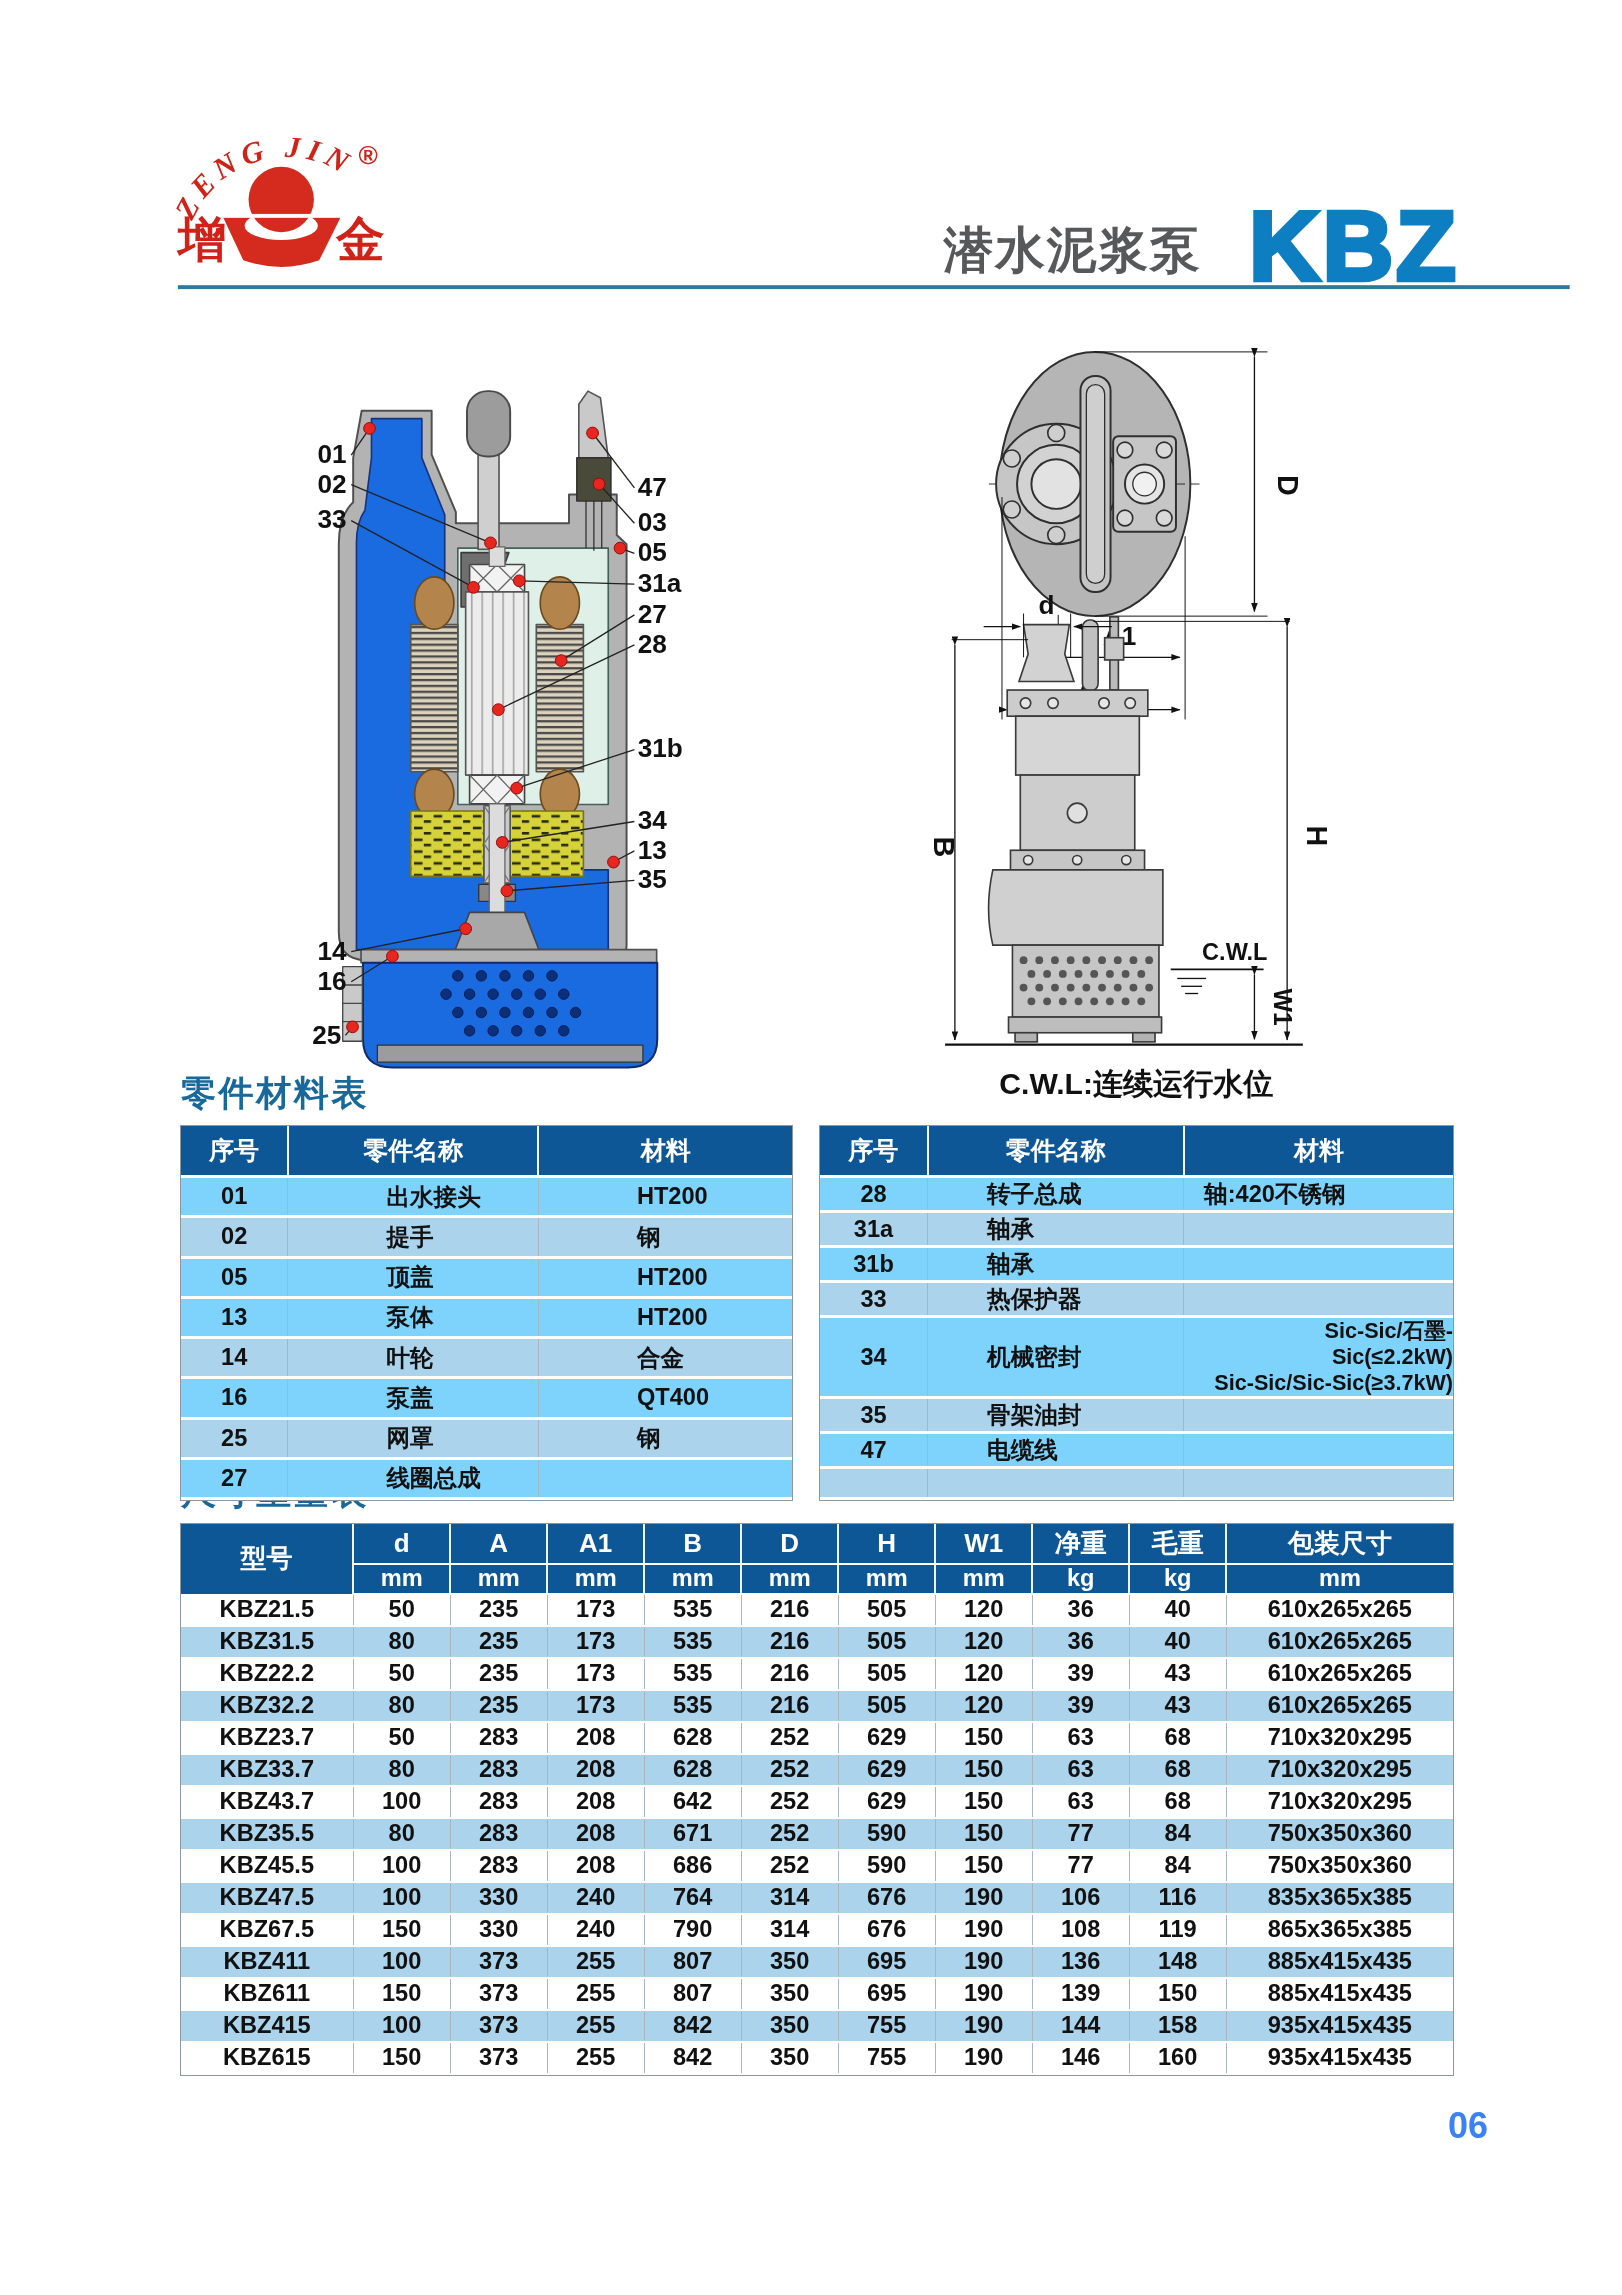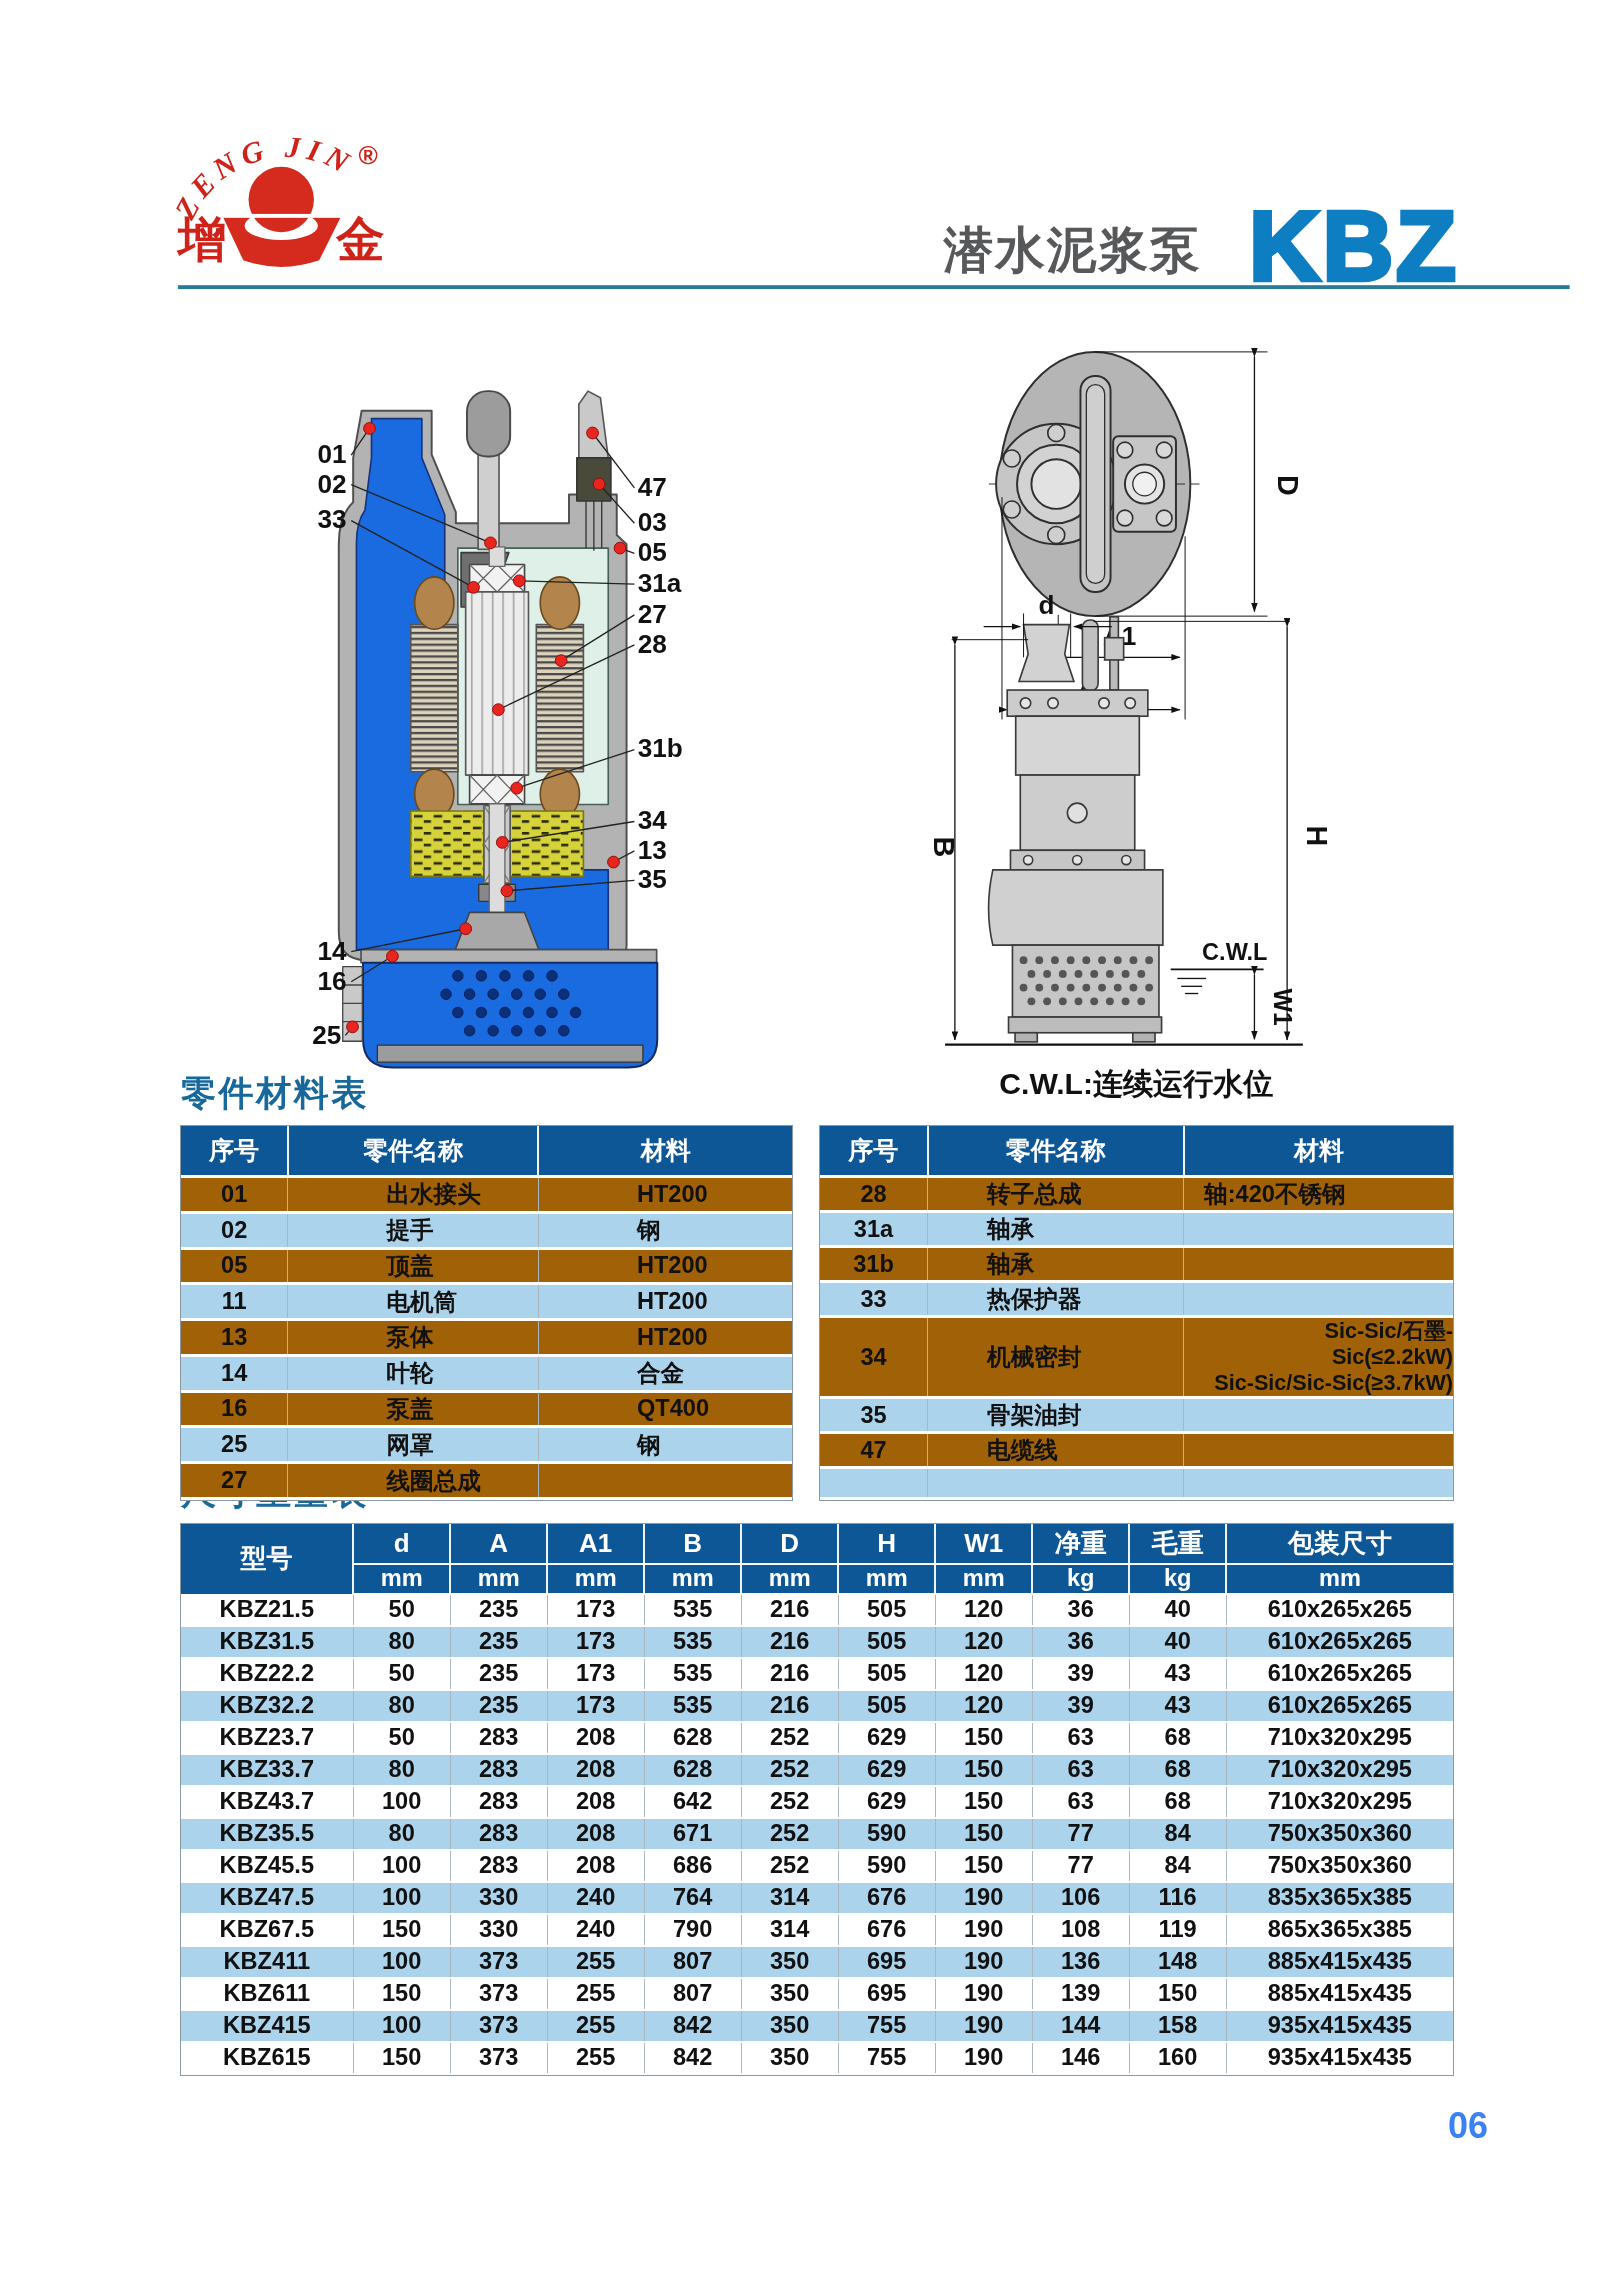--- a/index.html
+++ b/index.html
@@ -12,21 +12,21 @@
   .section-title {
     position:absolute; left:181px; font-size:35px; font-weight:bold;
     color:#17689b; letter-spacing:2.6px; line-height:38px;
   }
   #parts-title { top:1074px; }
   #size-title  { top:1473px; }
 
   
   .parts-wrap { position:absolute; top:1126px; left:181px; width:1272px; display:flex; gap:28px; }
   table { border-collapse:collapse; table-layout:fixed; }
-  .parts { outline:1.3px solid #8a98a3; background:#a16207; }
+  .parts { outline:1.3px solid #8a98a3; background:#7dd3fc; }
   .parts-left  { width:611px; }
   .parts-right { width:633px; }
   .parts th {
     background:#0e5796; color:#fff; font-size:25px; font-weight:bold;
     height:47px; border-right:2px solid #f2f6f8; border-bottom:3.3px solid #fff; text-align:center;
   }
   .parts th:last-child { border-right:none; }
   .parts td {
     height:28px; font-size:23.6px; font-weight:bold; border-right:1.3px solid #aab6bf;
     border-bottom:3.3px solid #ffffff; padding:0; vertical-align:middle;
@@ -385,25 +385,20 @@
         <tr class="blue">
           <td class="c-no">02</td>
           <td class="c-name">提手</td>
           <td class="c-mat">钢</td>
         </tr>
         <tr>
           <td class="c-no">05</td>
           <td class="c-name">顶盖</td>
           <td class="c-mat">HT200</td>
         </tr>
-        <tr class="blue">
-          <td class="c-no">11</td>
-          <td class="c-name">电机筒</td>
-          <td class="c-mat">HT200</td>
-        </tr>
         <tr>
           <td class="c-no">13</td>
           <td class="c-name">泵体</td>
           <td class="c-mat">HT200</td>
         </tr>
         <tr class="blue">
           <td class="c-no">14</td>
           <td class="c-name">叶轮</td>
           <td class="c-mat">合金</td>
         </tr>

